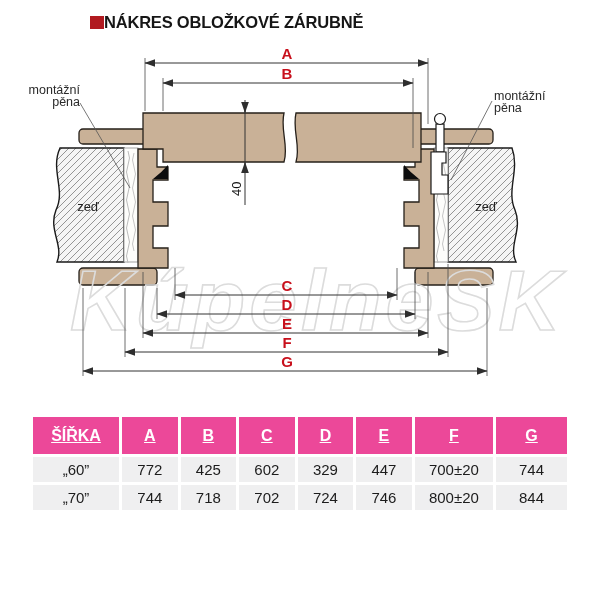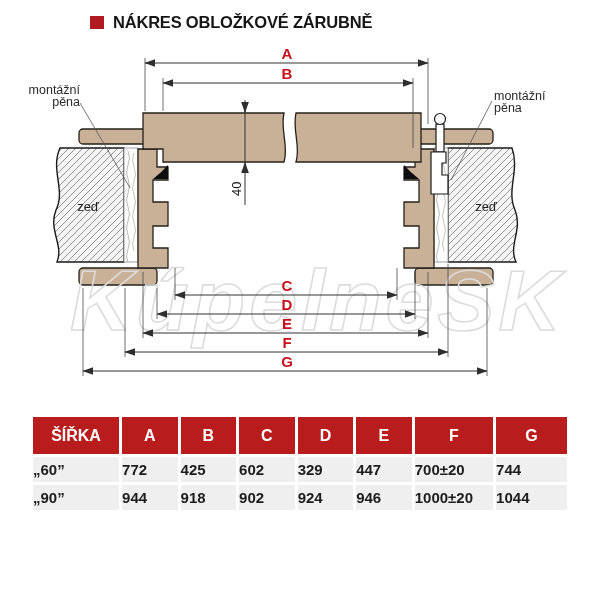--- a/index.html
+++ b/index.html
@@ -1,31 +1,31 @@
 <!DOCTYPE html>
 <html><head>
 <meta charset="utf-8">
 <style>
   html,body{margin:0;padding:0;background:#ffffff;width:600px;height:600px;overflow:hidden;
     font-family:"Liberation Sans", sans-serif;}
-  .titlebar{display:flex;align-items:center;gap:9px;padding:10px 0 0 90px;height:24px;}
+  .titlebar{display:flex;align-items:center;padding:10px 0 0 90px;height:24px;}
   .title-square{width:14px;height:13px;background:#b11a20;flex:0 0 auto;}
   .title-text{font-size:16.5px;font-weight:bold;color:#161616;letter-spacing:-0.2px;white-space:nowrap;}
   .diagram-wrap{width:600px;height:372px;}
   svg{display:block;}
   .dimletter{font-family:"Liberation Sans",sans-serif;font-size:15px;font-weight:bold;fill:#c8101c;}
   .anno{font-family:"Liberation Sans",sans-serif;font-size:12.5px;fill:#2a2a2a;}
   .wallword{font-family:"Liberation Sans",sans-serif;font-size:13px;fill:#222;}
   .thick{font-family:"Liberation Sans",sans-serif;font-size:13px;fill:#111;}
   .wm{font-family:"Liberation Sans",sans-serif;font-size:86px;font-style:italic;font-weight:bold;
       fill:none;stroke:#dcdcdc;stroke-width:1.6px;letter-spacing:4px;}
   .tablewrap{margin:8px 30px 0 30px;}
   table{width:540px;border-collapse:separate;border-spacing:3px;table-layout:fixed;}
-  th{background:#b91c1c;color:#ffffff;font-weight:bold;font-size:16px;height:37px;text-align:center;padding:0;}
-  td{background:#efeff0;color:#1c1c1c;font-size:15px;height:25px;text-align:left;padding:0;font-weight:bold;}
+  th{background:#ec4899;color:#ffffff;font-weight:bold;font-size:16px;height:37px;text-align:center;padding:0;text-decoration:underline;}
+  td{background:#efeff0;color:#1c1c1c;font-size:15px;height:25px;text-align:center;padding:0;}
   th:nth-child(1),td:nth-child(1){width:15.8%;}
   th:nth-child(2),td:nth-child(2),th:nth-child(3),td:nth-child(3),th:nth-child(4),td:nth-child(4),
   th:nth-child(5),td:nth-child(5),th:nth-child(6),td:nth-child(6){width:10.2%;}
   th:nth-child(7),td:nth-child(7){width:14.4%;}
   th:nth-child(8),td:nth-child(8){width:13.0%;}
 </style>
 </head>
 <body>
 
 <div class="titlebar">
@@ -158,24 +158,24 @@
           <td>„60”</td>
           <td>772</td>
           <td>425</td>
           <td>602</td>
           <td>329</td>
           <td>447</td>
           <td>700±20</td>
           <td>744</td>
         </tr>
         <tr>
-          <td>„90”</td>
-          <td>944</td>
-          <td>918</td>
-          <td>902</td>
-          <td>924</td>
-          <td>946</td>
-          <td>1000±20</td>
-          <td>1044</td>
+          <td>„70”</td>
+          <td>744</td>
+          <td>718</td>
+          <td>702</td>
+          <td>724</td>
+          <td>746</td>
+          <td>800±20</td>
+          <td>844</td>
         </tr>
       </tbody>
   </table>
 </div>
 
 </body></html>

